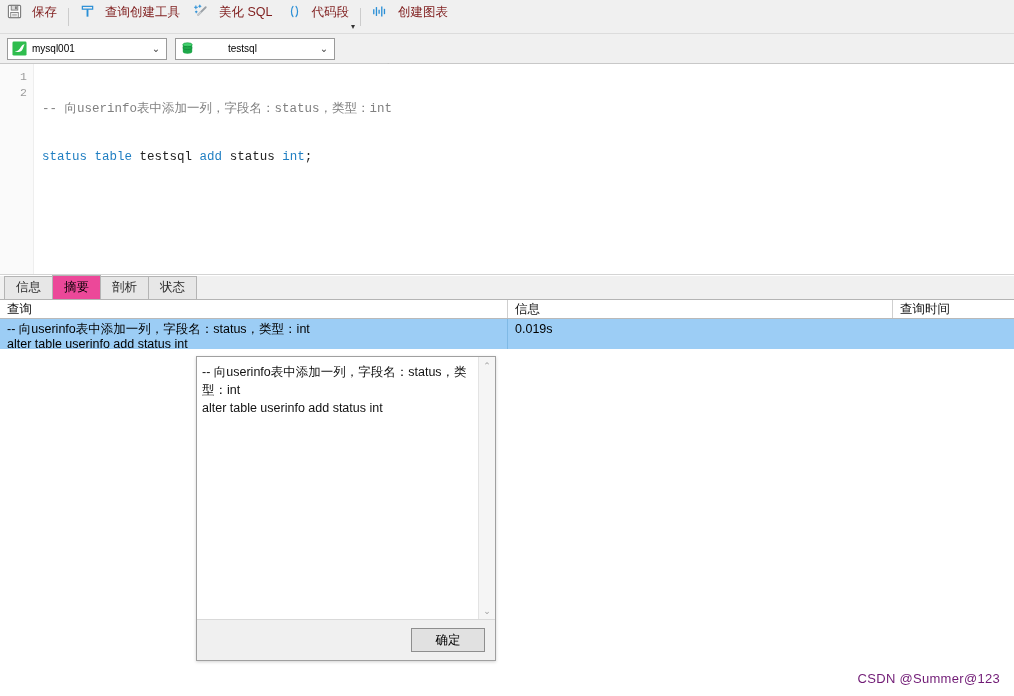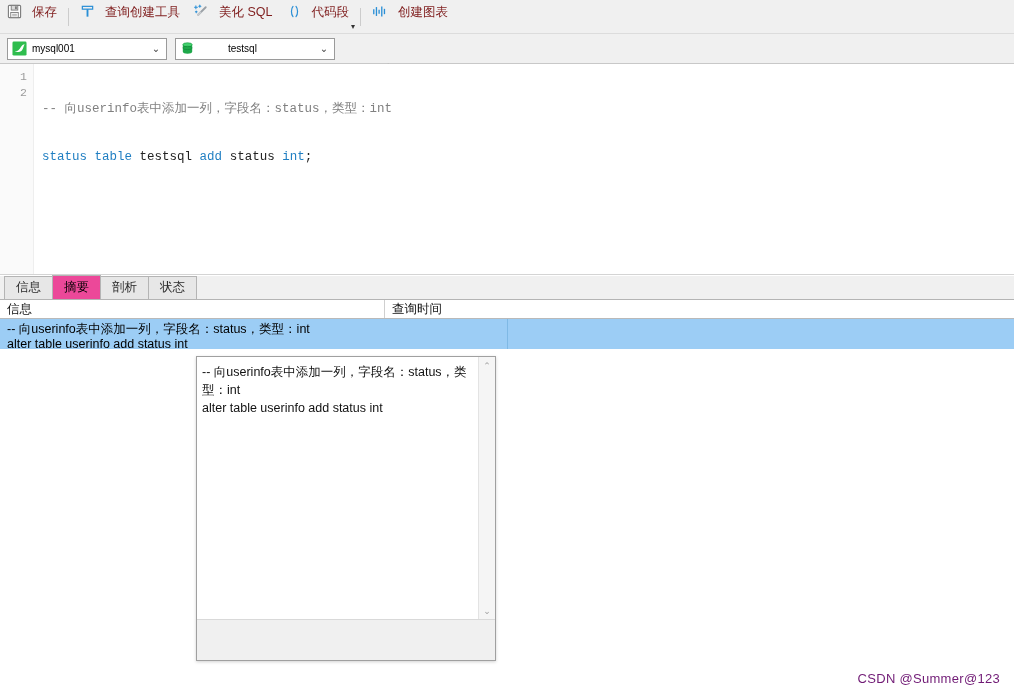--- a/index.html
+++ b/index.html
@@ -463,33 +463,38 @@
 
 <div class="tabstrip">
   <div class="tab"><span>信息</span></div>
   <div class="tab active"><span>摘要</span></div>
   <div class="tab"><span>剖析</span></div>
   <div class="tab"><span>状态</span></div>
 </div>
 
 <div class="grid">
   <div class="grid-header">
+    <div class="gh col-query">查询</div>
     <div class="gh col-info">信息</div>
     <div class="gh col-time">查询时间</div>
   </div>
   <div class="grid-row">
     <div class="gc col-query">-- 向userinfo表中添加一列，字段名：status，类型：int
 alter table userinfo add status int</div>
+    <div class="gc col-time">0.019s</div>
   </div>
 </div>
 
 <div class="dialog">
   <div class="dlg-body">
     <div class="dlg-text">-- 向userinfo表中添加一列，字段名：status，类型：int
 alter table userinfo add status int</div>
     <div class="vscroll">
       <div class="arr up">⌃</div>
       <div class="arr dn">⌄</div>
     </div>
   </div>
+  <div class="dlg-footer">
+    <button class="dlg-ok">确定</button>
+  </div>
 </div>
 
 <div class="watermark">CSDN @Summer@123</div>
 
 </body></html>

